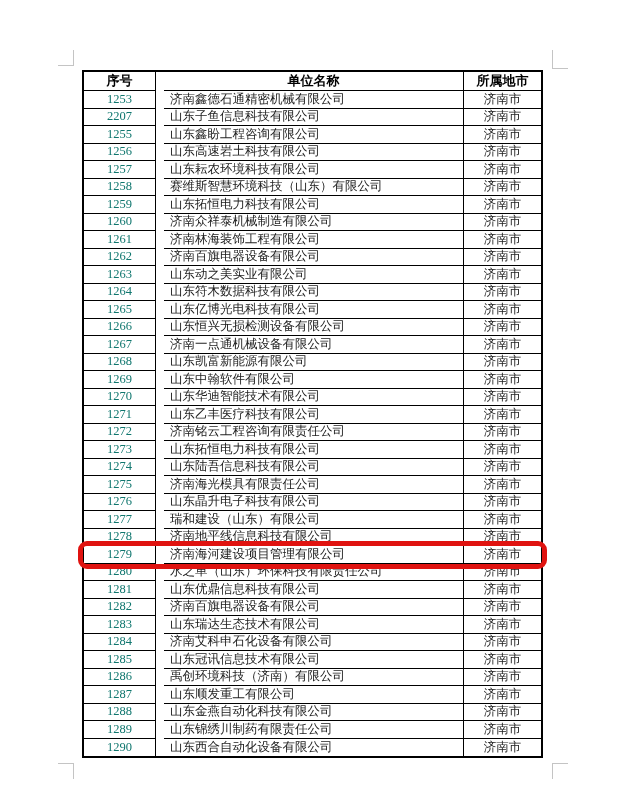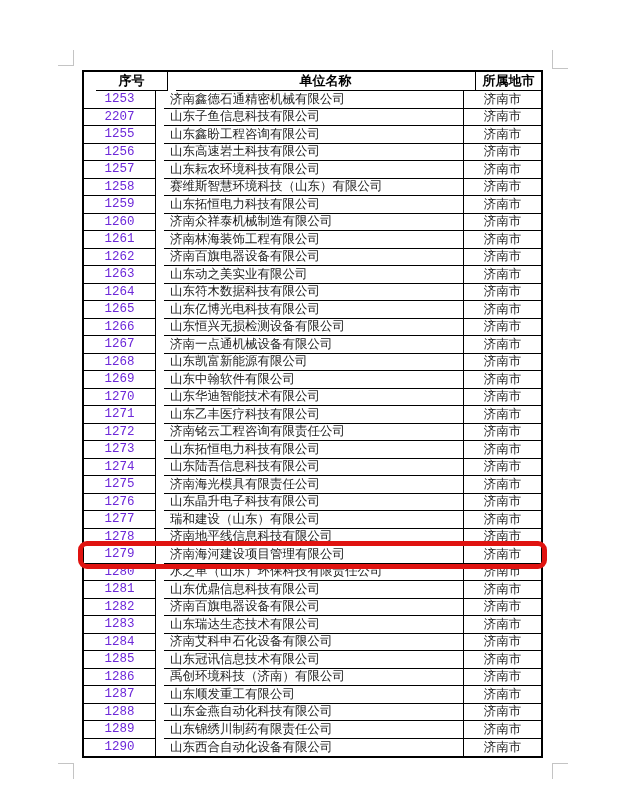--- a/index.html
+++ b/index.html
@@ -16,29 +16,29 @@
   .crop.tr{left:552px;top:50px;border-left:1px solid #c4c4c4;border-bottom:1px solid #c4c4c4;}
   .crop.bl{left:58px;top:763px;border-right:1px solid #c4c4c4;border-top:1px solid #c4c4c4;}
   .crop.br{left:552px;top:763px;border-left:1px solid #c4c4c4;border-top:1px solid #c4c4c4;}
 
   
   .doc-table{
     position:absolute;left:82px;top:70px;width:461px;
     border:2px solid #000;box-sizing:border-box;background:#fff;
   }
   .tr{display:flex;height:17.5px;position:relative;}
-  .tr.head{height:19px;padding-left:12px;}
+  .tr.head{height:19px;}
   .td{
     box-sizing:border-box;
     border-right:1px solid #000;border-bottom:1px solid #000;
     overflow:hidden;white-space:nowrap;
     display:flex;align-items:center;
     font-size:12.5px;color:#1c1c1c;
   }
-  .c1{width:72px;justify-content:center;font-family:Liberation Mono, monospace;color:#6d28d9;}
+  .c1{width:72px;justify-content:center;font-family:Liberation Serif, serif;color:#0f766e;}
   .c2{width:300px;padding-left:6px;margin-left:8px;}
   .c3{flex:1;border-right:none;justify-content:center;}
   .tr:last-child .td{border-bottom:none;}
   .tr.head .td{
     font-weight:bold;font-size:13px;color:#000;
     justify-content:center;padding-left:0;
     font-family:"Liberation Sans", sans-serif;
   }
   .highlight{
     position:absolute;left:-6px;right:-6px;top:-5px;bottom:-5px;

